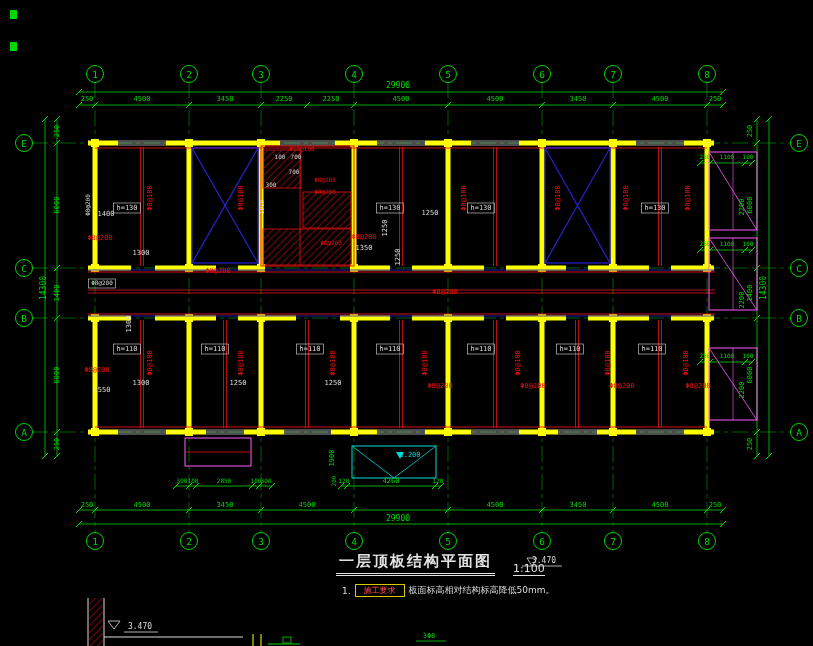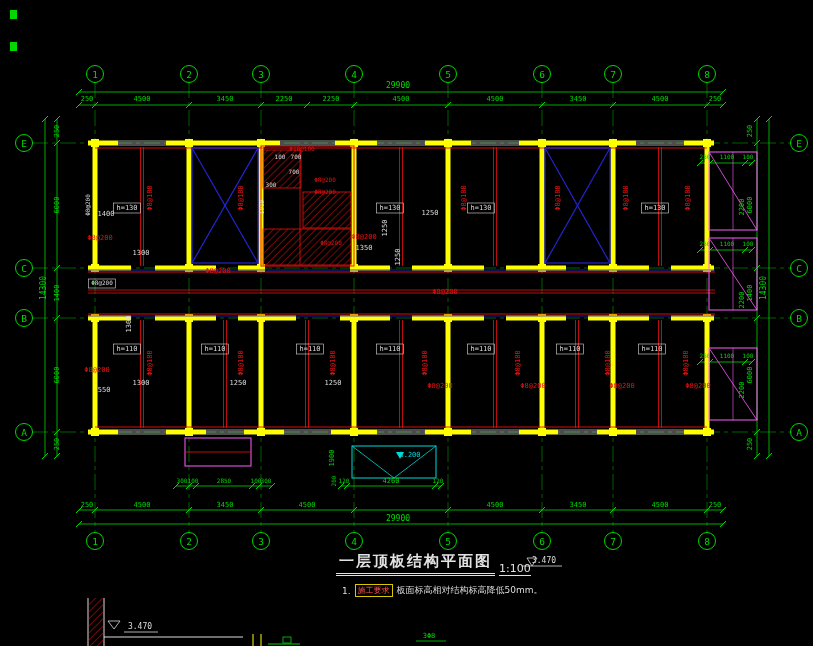--- a/index.html
+++ b/index.html
@@ -1,25 +1,25 @@
 <!DOCTYPE html>
 <html><head>
 <meta charset="utf-8">
 <style>
   html,body{margin:0;padding:0;background:#000;}
   body{font-family:"DejaVu Sans",sans-serif;}
   .stage{position:relative;width:813px;height:646px;background:#000;overflow:hidden;}
   svg{position:absolute;left:0;top:0;}
   svg text{font-family:"DejaVu Sans Mono",monospace;}
   #overlay{position:absolute;left:0;top:0;width:813px;height:646px;pointer-events:none;}
-  .ttl-row{position:absolute;left:336px;top:552px;display:flex;align-items:flex-end;gap:4px;}
+  .ttl-row{position:absolute;left:336px;top:552px;display:flex;align-items:flex-end;gap:18px;}
   .ttl{font-size:15px;font-weight:bold;letter-spacing:2px;color:#e2e2e2;border-bottom:3px double #e2e2e2;padding:0 3px 2px 3px;white-space:nowrap;}
   .scl{font-size:11px;color:#e2e2e2;border-bottom:1px solid #e2e2e2;padding-bottom:0;}
   .note{position:absolute;left:342px;top:584px;font-size:9px;color:#dddddd;display:flex;gap:4px;align-items:center;white-space:nowrap;}
-  .note .tag{border:1px solid #d8c800;color:#ff5050;padding:0 2px;font-size:8px;}
+  .note .tag{border:1px solid #d8c800;color:#ff5050;padding:0 8px;font-size:8px;}
 </style>
 </head>
 <body>
 
 <div class="stage">
   <svg id="plan" width="813" height="646" viewBox="0 0 813 646">
     <defs>
       <pattern id="hatch" width="5" height="5" patternUnits="userSpaceOnUse" patternTransform="rotate(45)">
         <line x1="0" y1="0" x2="0" y2="5" stroke="#e81212" stroke-width="1"></line>
       </pattern>

